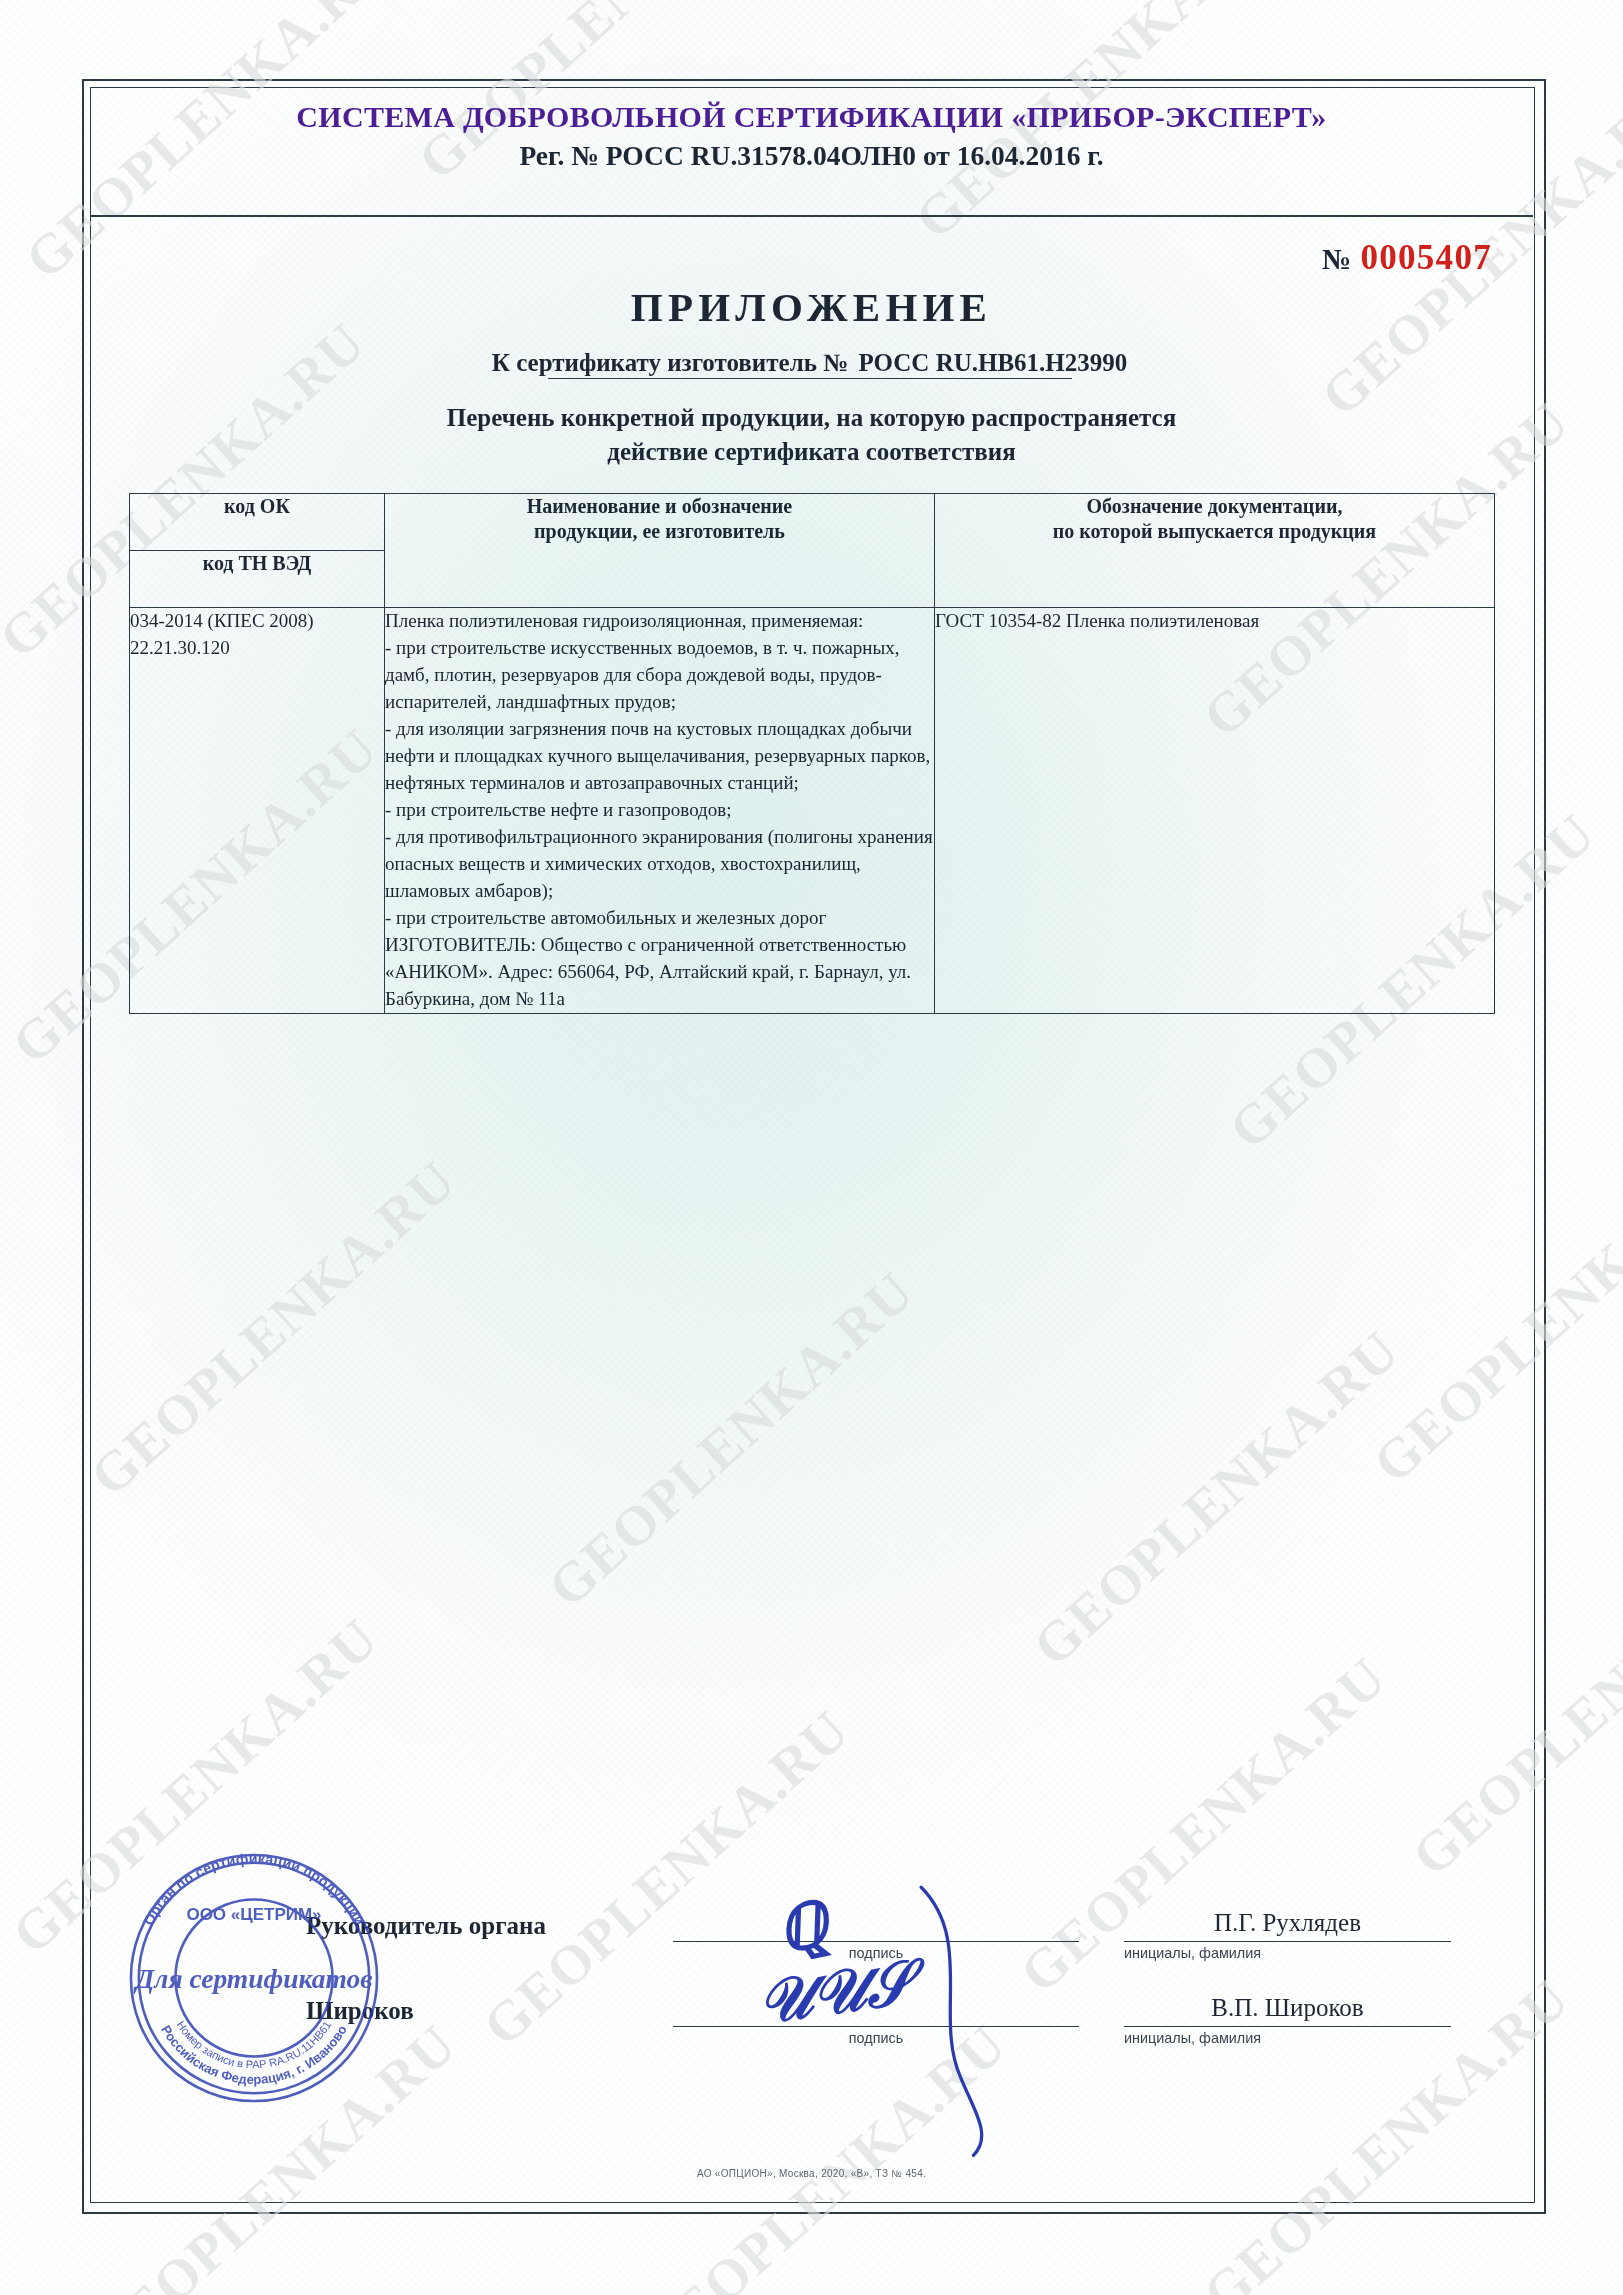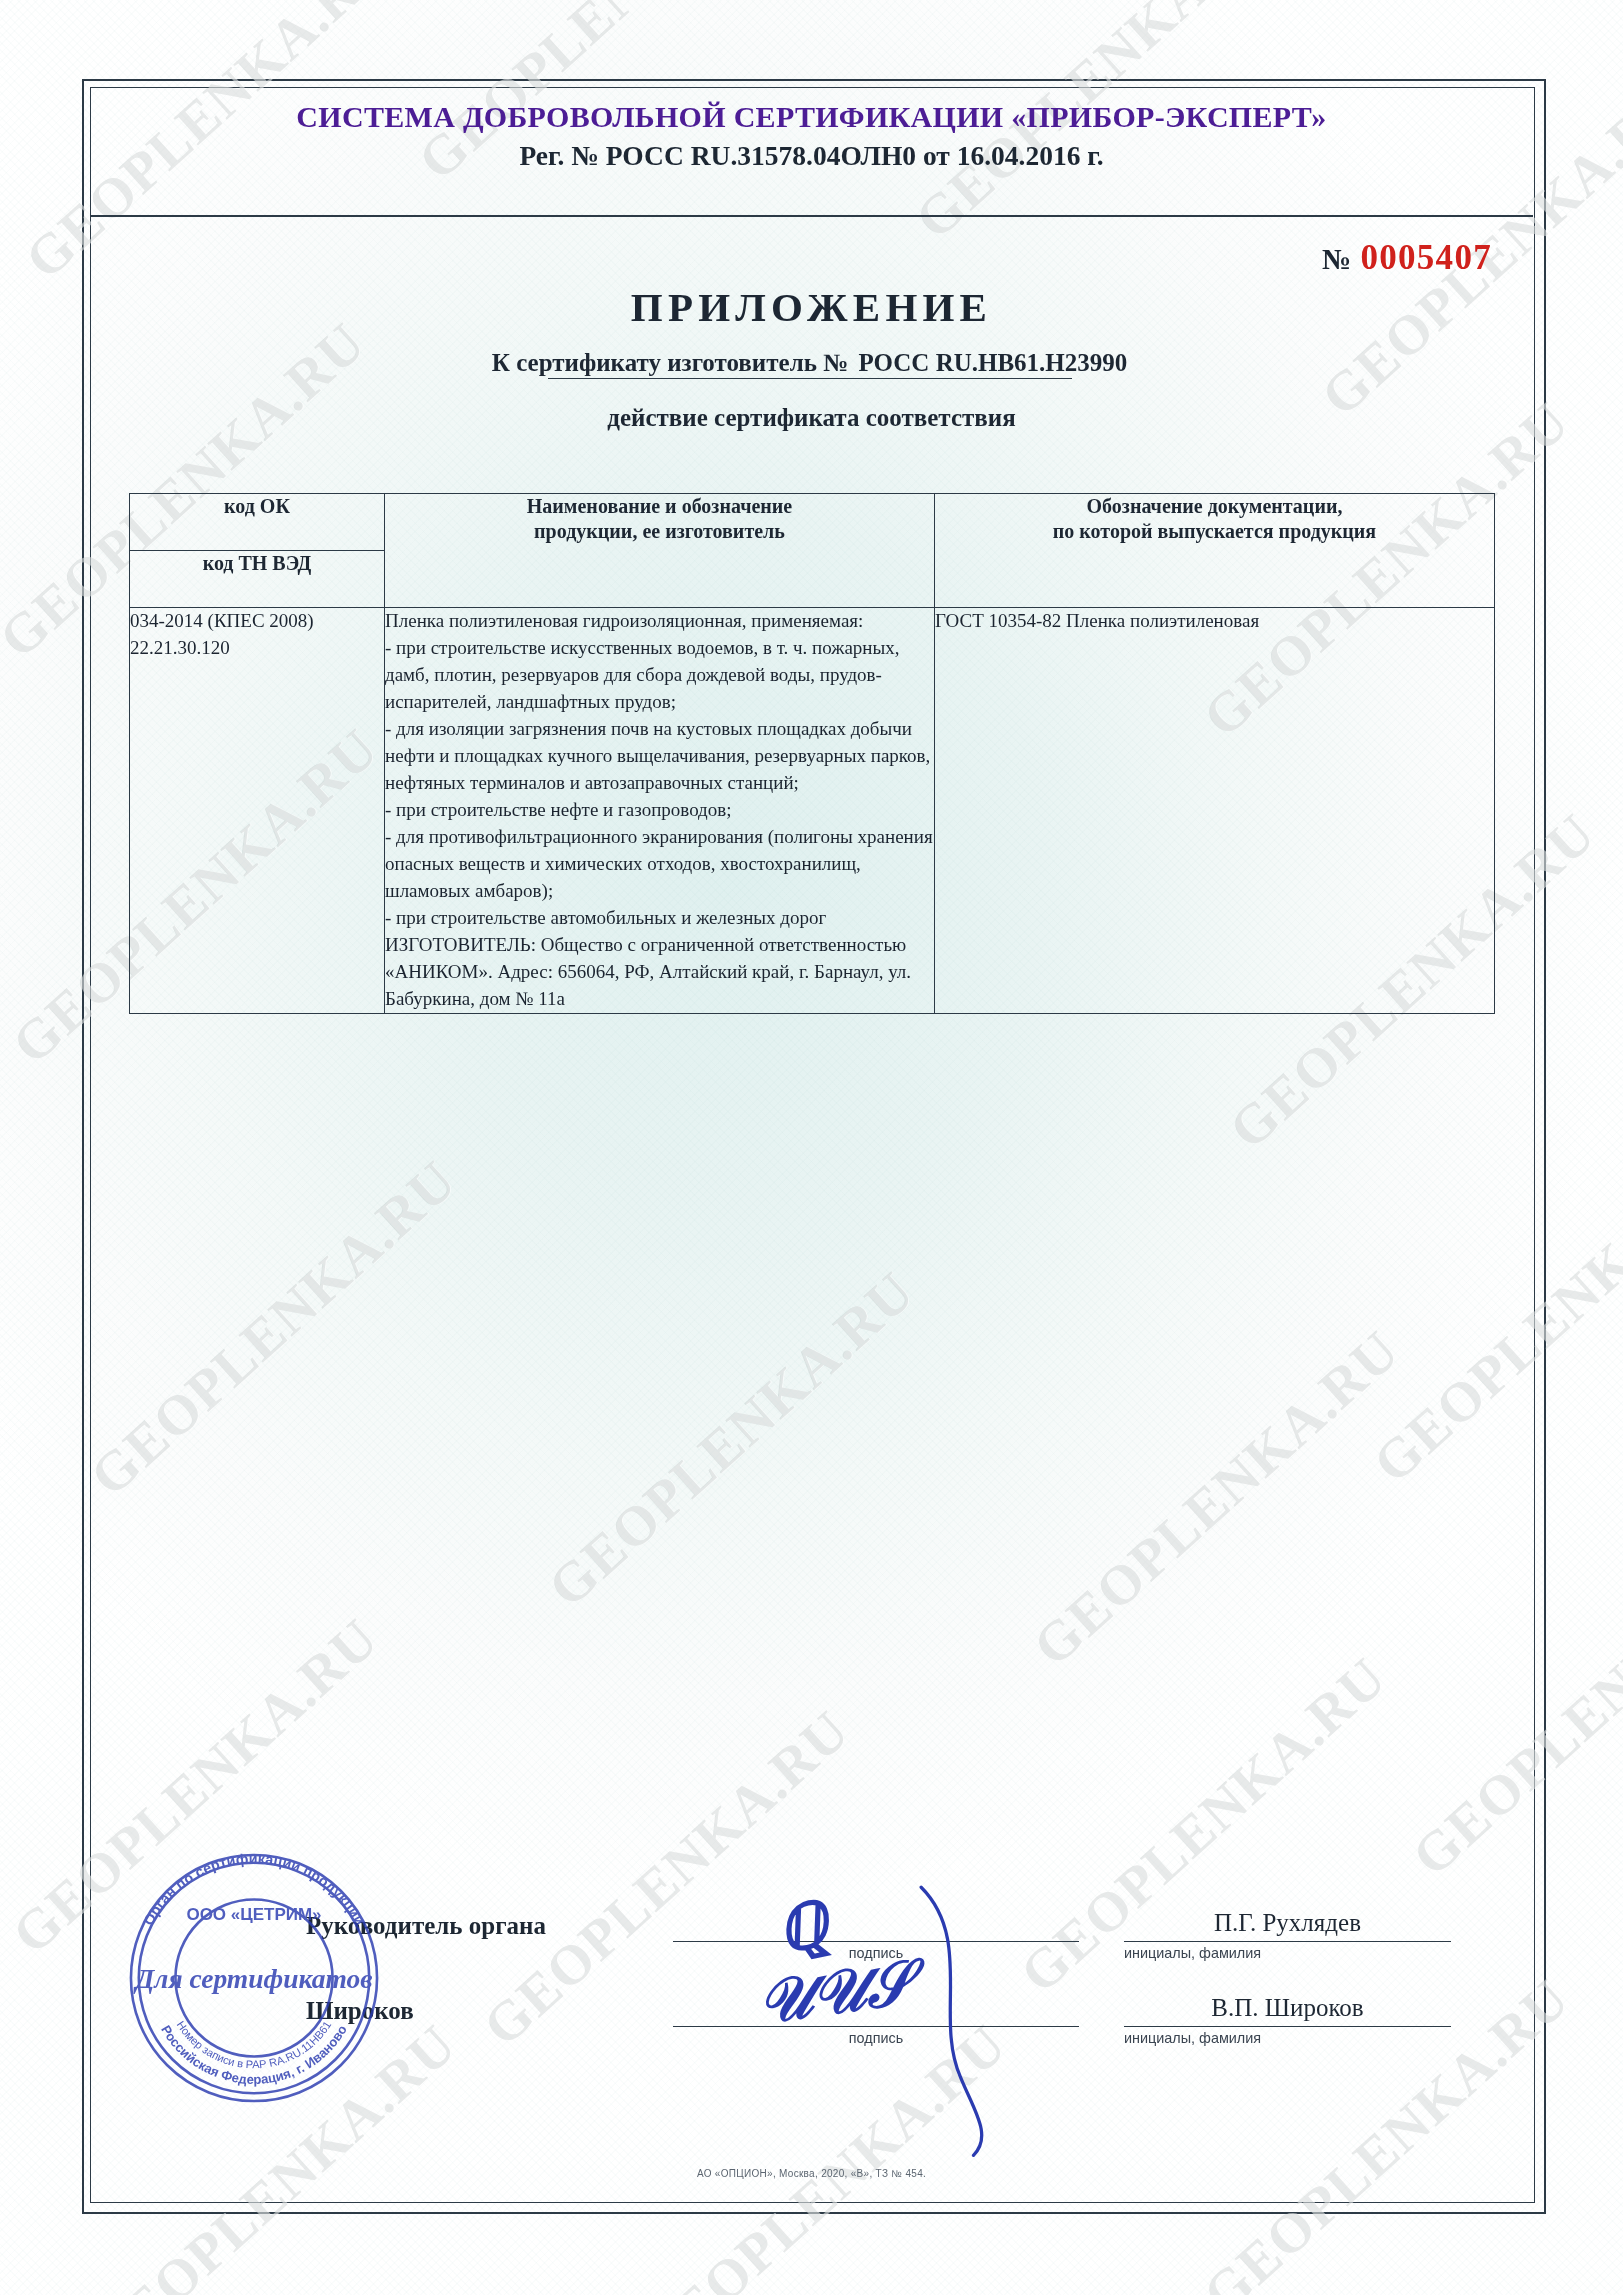--- a/index.html
+++ b/index.html
@@ -343,20 +343,21 @@
 
   <div class="title">ПРИЛОЖЕНИЕ</div>
 
   <div class="subtitle">
     <span>К сертификату изготовитель №</span>
     <span class="cert-no">РОСС RU.НВ61.Н23990</span>
   </div>
   <div class="subtitle-underline"></div>
 
   <div class="lead">
+    <div>Перечень конкретной продукции,  на которую распространяется</div>
     <div>действие сертификата соответствия</div>
   </div>
 
   <table class="tbl">
     <colgroup>
       <col class="col-a">
         <col class="col-b">
         <col class="col-c">
     </colgroup>
     <thead>

